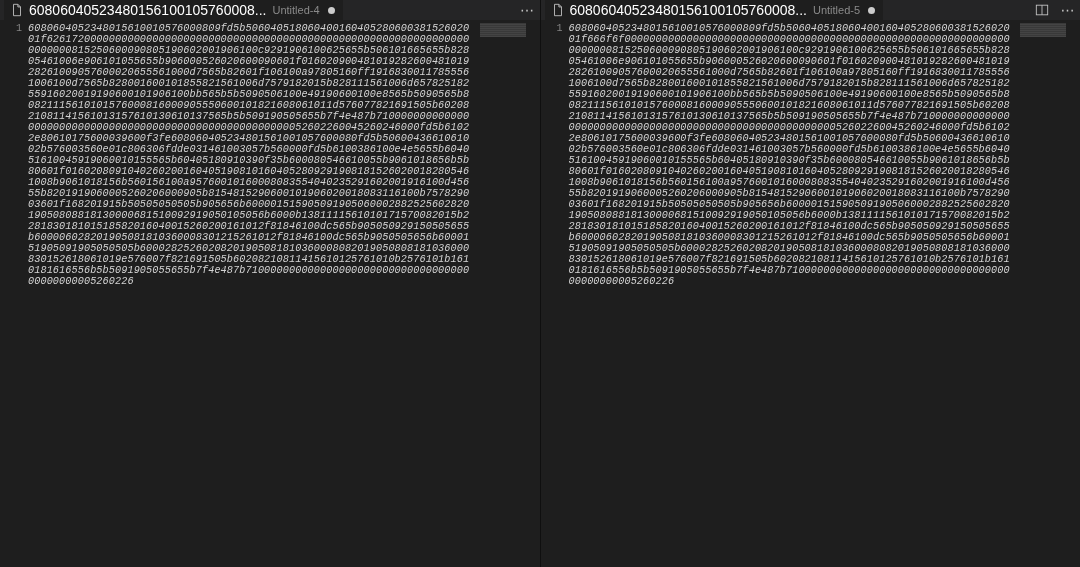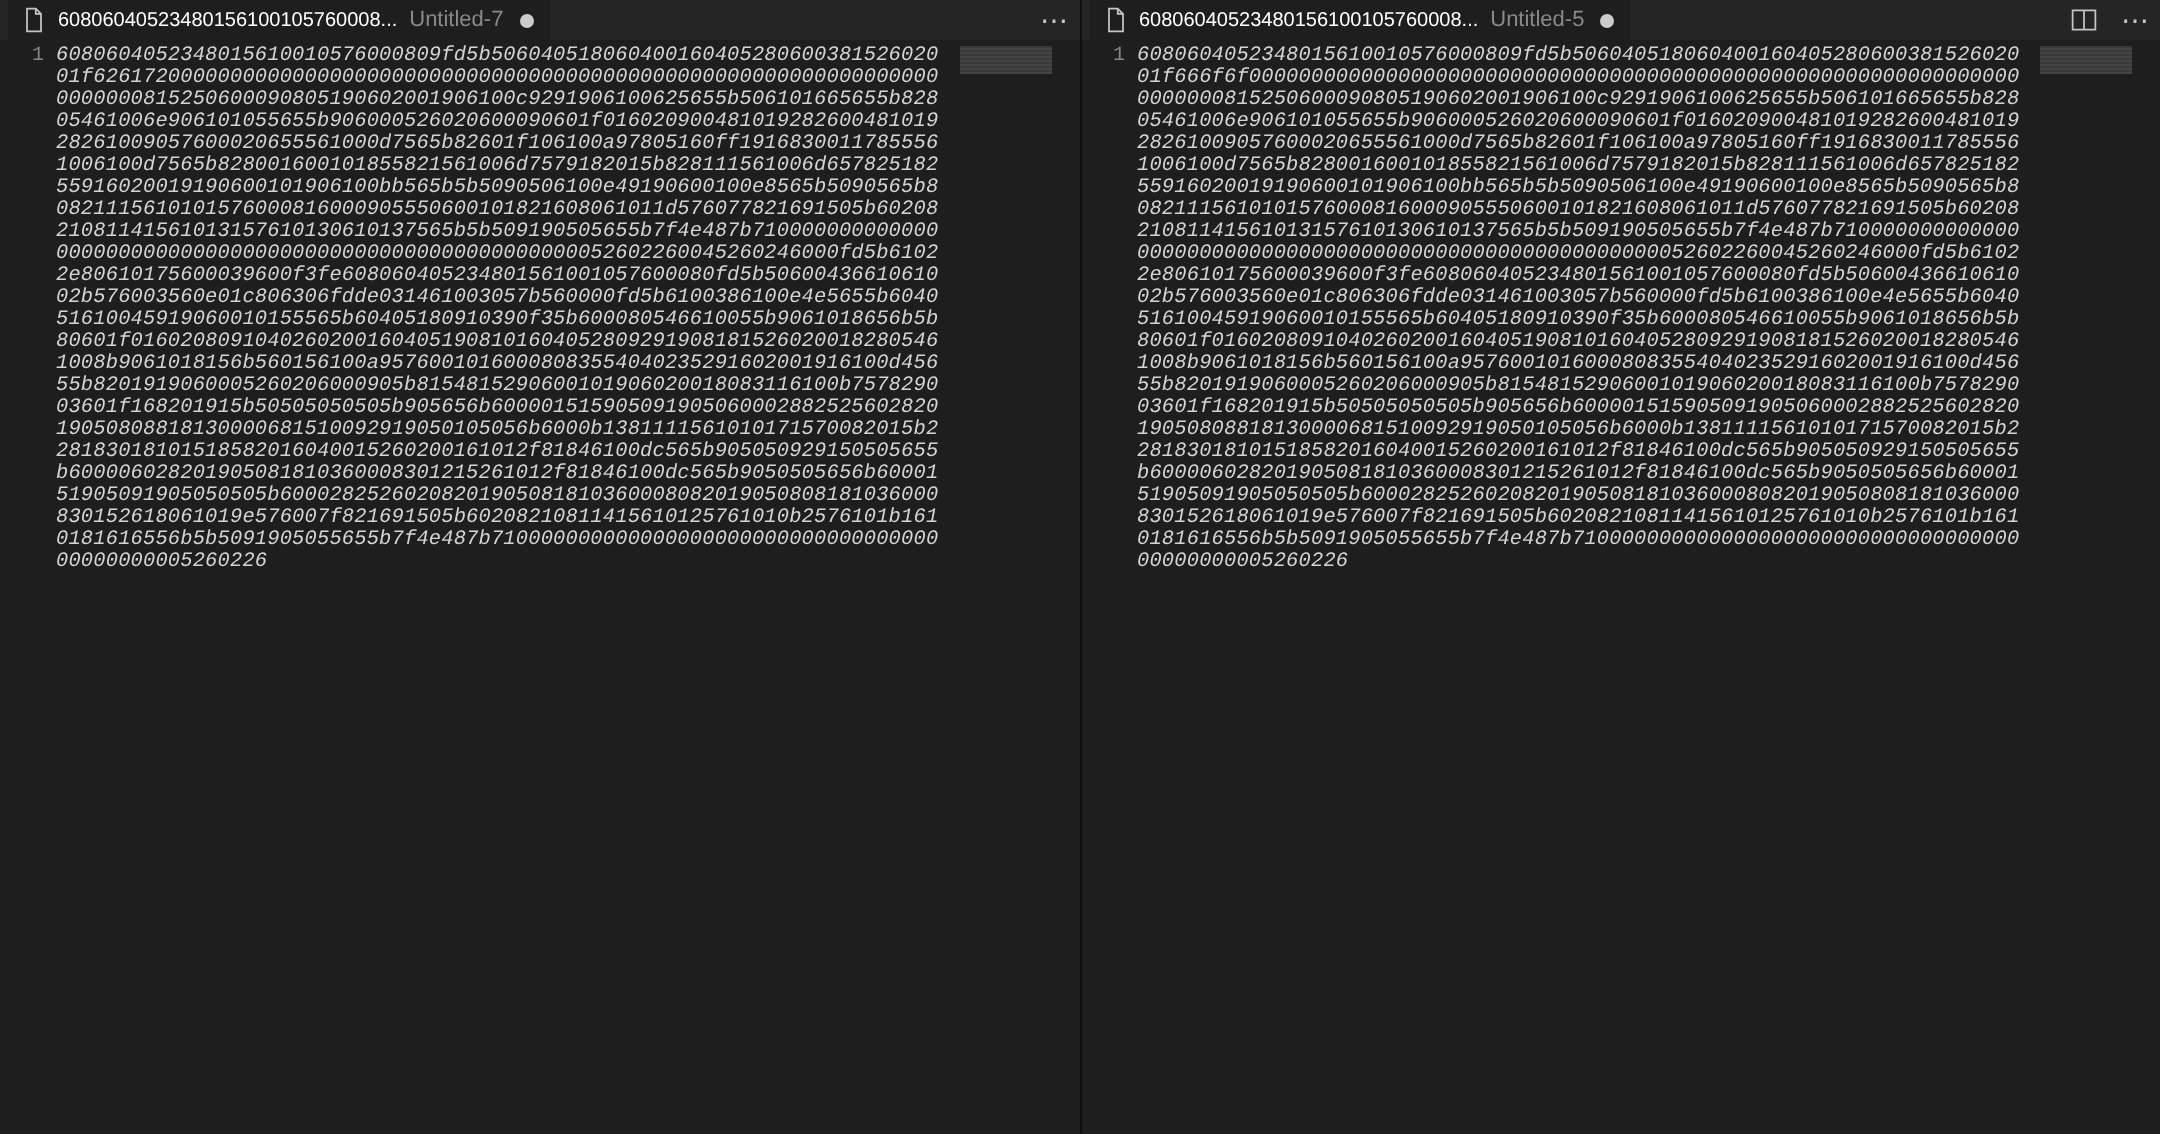--- a/index.html
+++ b/index.html
@@ -47,21 +47,21 @@
   width: 14px;
   height: 14px;
   margin-right: 5px;
   display: flex;
   align-items: center;
   justify-content: center;
 }
 .tab-icon svg { width: 14px; height: 14px; }
 .tab-title {
   color: #ffffff;
-  font-size: 10px;
+  font-size: 14px;
   white-space: nowrap;
 }
 .tab-desc {
   color: #8a8a8a;
   font-size: 11px;
   margin-left: 6px;
   white-space: nowrap;
 }
 .tab-modified {
   width: 7px;
@@ -140,21 +140,21 @@
   <div class="pane">
     <div class="tab-bar">
       <div class="tab">
         <span class="tab-icon">
           <svg viewBox="0 0 16 16" fill="none" stroke="#c5c5c5" stroke-width="1">
             <path d="M4 1.5h5l3 3v10h-8z"></path>
               <path d="M9 1.5v3h3"></path>
           </svg>
         </span>
         <span class="tab-title">60806040523480156100105760008...</span>
-        <span class="tab-desc">Untitled-7</span>
+        <span class="tab-desc">Untitled-4</span>
         <span class="tab-modified"></span>
       </div>
       <div class="tab-actions-right">
         <span class="icon-btn" style="font-size:14px;letter-spacing:1px;">⋯</span>
       </div>
     </div>
     <div class="editor-area minimap-on">
       <div class="gutter">
         <div>1</div>
       </div>

